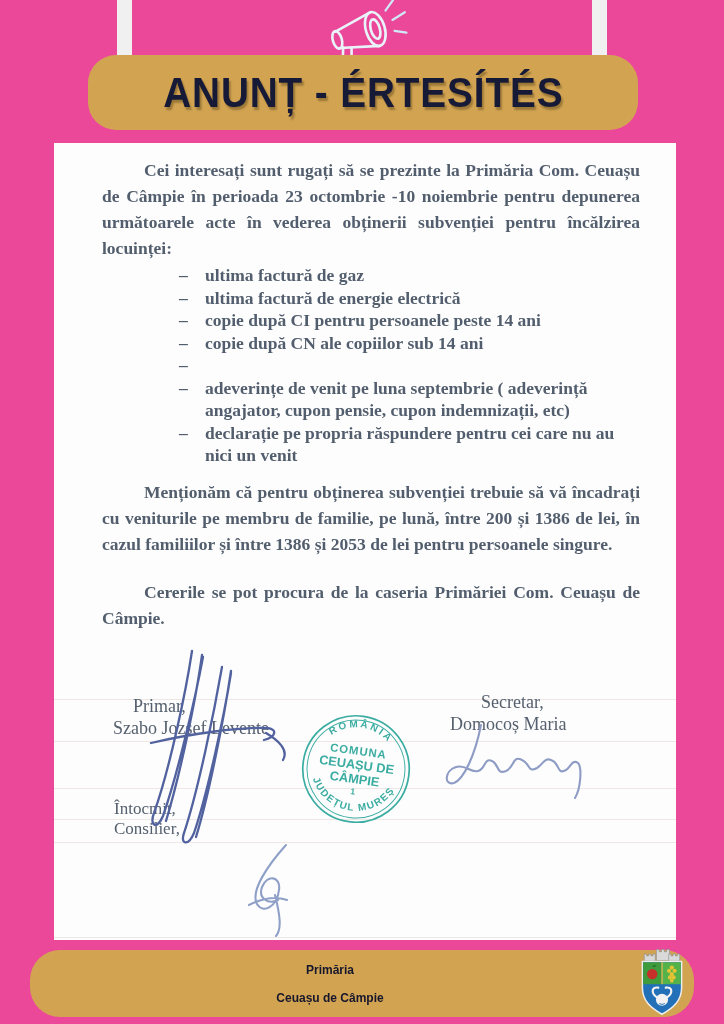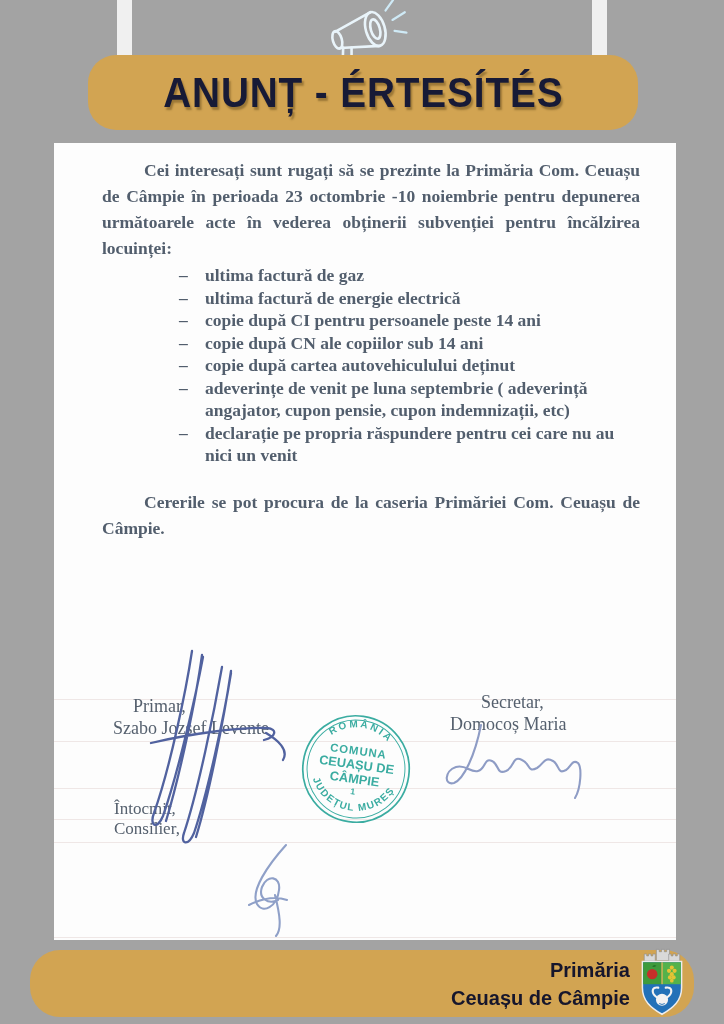--- a/index.html
+++ b/index.html
@@ -1,19 +1,19 @@
 <!DOCTYPE html>
 <html><head>
 <meta charset="utf-8">
 <style>
   * { margin:0; padding:0; box-sizing:border-box; }
   html,body { width:724px; }
   body { font-family:"Liberation Serif","DejaVu Serif",serif; }
 
-  .page { position:relative; width:724px; height:1024px; background:#a3a3a3; overflow:hidden; }
+  .page { position:relative; width:724px; height:1024px; background:#ec4899; overflow:hidden; }
 
   
   .peg-bar { position:absolute; top:0; width:15px; height:78px; background:#f0f0f0; border-radius:0 0 7px 7px; }
   .peg-bar.left { left:117px; }
   .peg-bar.right { left:592px; }
   .peg-ring { position:absolute; width:36px; height:36px; border-radius:50%; background:#ebebeb; top:65px; }
   .peg-ring.left { left:106px; }
   .peg-ring.right { left:581px; }
 
   
@@ -45,22 +45,22 @@
   .sig-secretary .role { margin-left:31px; }
   .sig-prepared { left:60px; top:656px; font-size:17px; line-height:20px; }
 
   .ink-overlay { position:absolute; left:0; top:0; width:622px; height:797px; pointer-events:none; }
 
   .stamp { position:absolute; left:245px; top:569px; width:114px; height:114px; transform:rotate(8deg); opacity:0.92; }
 
   
   .footer { position:absolute; left:30px; top:950px; width:664px; height:67px; background:#d2a452; border-radius:30px;
             display:flex; align-items:center; }
-  .footer-col { flex:1 1 0; text-align:right; font-family:"Liberation Sans","DejaVu Sans",sans-serif;
-                font-weight:700; font-size:20px; line-height:28px; color:#16162c; }
+  .footer-col { flex:1 1 0; text-align:center; font-family:"Liberation Sans","DejaVu Sans",sans-serif;
+                font-weight:700; font-size:12px; line-height:28px; color:#16162c; }
   .crest { flex:0 0 64px; display:flex; justify-content:center; align-items:flex-end; height:100%; }
   .crest svg { width:56px; height:72px; margin-bottom:-2px; }
 </style>
 </head>
 <body>
 
 <div class="page">
 
   <div class="peg-bar left"></div>
   <div class="peg-bar right"></div>
@@ -107,31 +107,31 @@
         <li>
             <span class="dash">–</span>
             <span>copie după CI pentru persoanele peste 14 ani</span>
           </li>
         <li>
             <span class="dash">–</span>
             <span>copie după CN ale copiilor sub 14 ani</span>
           </li>
         <li>
             <span class="dash">–</span>
-            <span>copie după cartea autovehiculului deținut</span>
           </li>
         <li>
             <span class="dash">–</span>
             <span>adeverințe de venit pe luna septembrie ( adeverință angajator, cupon pensie, cupon indemnizații, etc)</span>
           </li>
         <li>
             <span class="dash">–</span>
             <span>declarație pe propria răspundere pentru cei care nu au nici un venit</span>
           </li>
       </ul>
+      <p class="p-income">Menționăm că pentru obținerea subvenției trebuie să vă încadrați cu veniturile pe membru de familie, pe lună, între 200 și 1386 de lei, în cazul familiilor și între 1386 și 2053 de lei pentru persoanele singure.</p>
       <p class="p-requests">Cererile se pot procura de la caseria Primăriei Com. Ceuașu de Câmpie.</p>
     </div>
 
     <div class="sig-block sig-mayor">
       <div class="role">Primar,</div>
       <div>Szabo Jozsef Levente</div>
     </div>
 
     <div class="sig-block sig-secretary">
       <div class="role">Secretar,</div>

